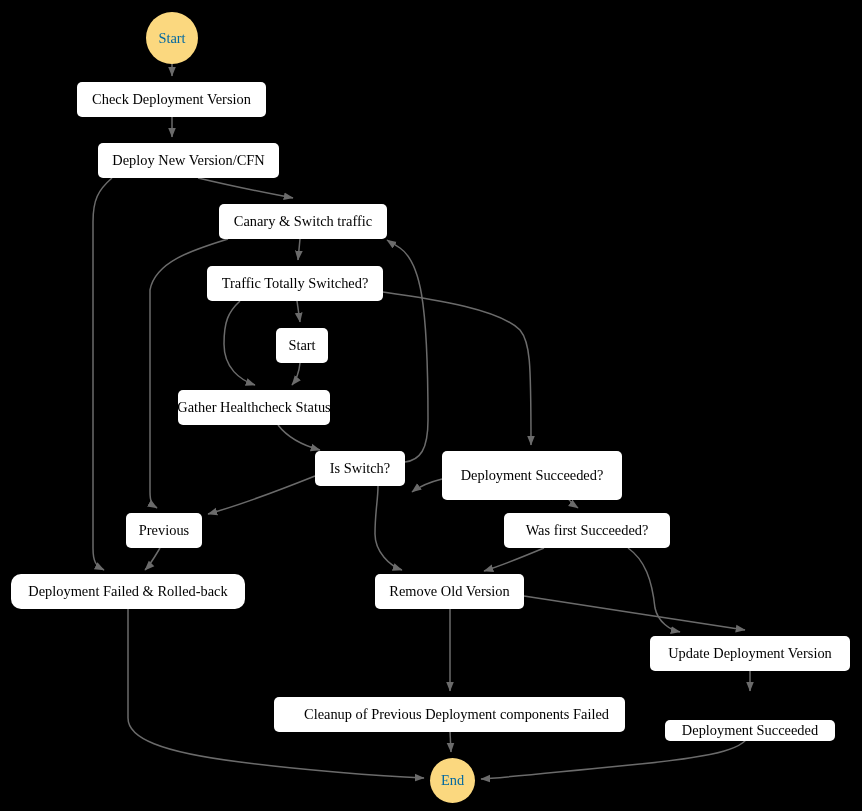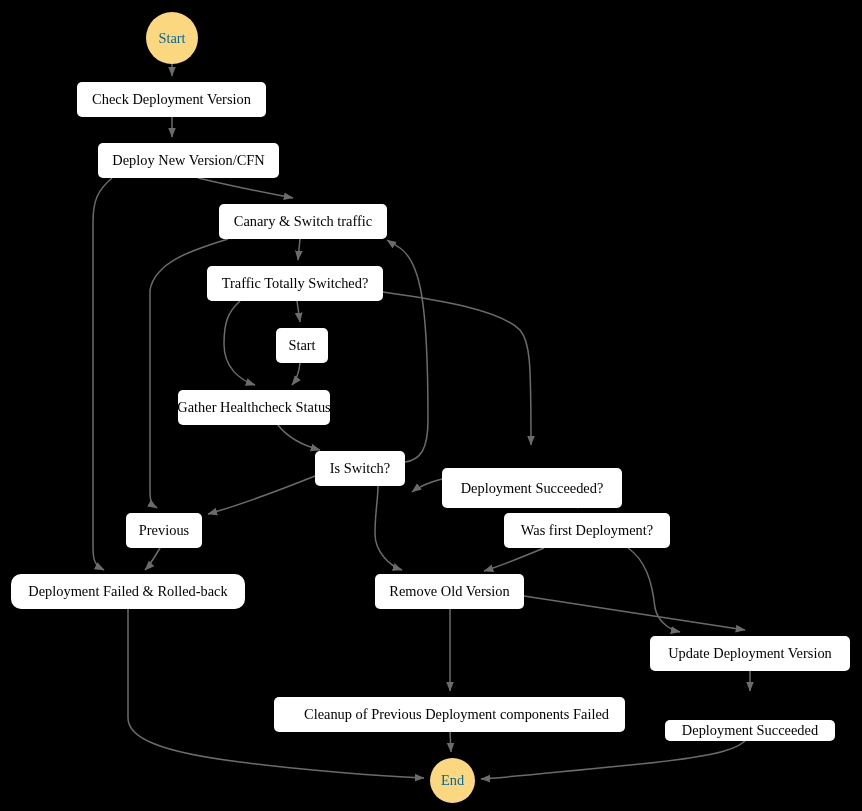--- a/index.html
+++ b/index.html
@@ -110,28 +110,28 @@
       </div>
       <div class="node-box" style="left: 276px; top: 328px; width: 52px; height: 35px;">
         <span>Start</span>
       </div>
       <div class="node-box" style="left: 178px; top: 390px; width: 152px; height: 35px;">
         <span>Gather Healthcheck Status</span>
       </div>
       <div class="node-box" style="left: 315px; top: 451px; width: 90px; height: 35px;">
         <span>Is Switch?</span>
       </div>
-      <div class="node-box" style="left: 442px; top: 468px; width: 180px; height: 40px;">
+      <div class="node-box" style="left: 442px; top: 451px; width: 180px; height: 49px;">
         <span>Deployment Succeeded?</span>
       </div>
       <div class="node-box" style="left: 126px; top: 513px; width: 76px; height: 35px;">
         <span>Previous</span>
       </div>
       <div class="node-box" style="left: 504px; top: 513px; width: 166px; height: 35px;">
-        <span>Was first Deployment?</span>
+        <span>Was first Succeeded?</span>
       </div>
       <div class="node-box" style="left: 11px; top: 574px; width: 234px; height: 35px; border-radius: 10px;">
         <span>Deployment Failed &amp; Rolled-back</span>
       </div>
       <div class="node-box" style="left: 375px; top: 574px; width: 149px; height: 35px;">
         <span>Remove Old Version</span>
       </div>
       <div class="node-box" style="left: 650px; top: 636px; width: 200px; height: 35px;">
         <span>Update Deployment Version</span>
       </div>

